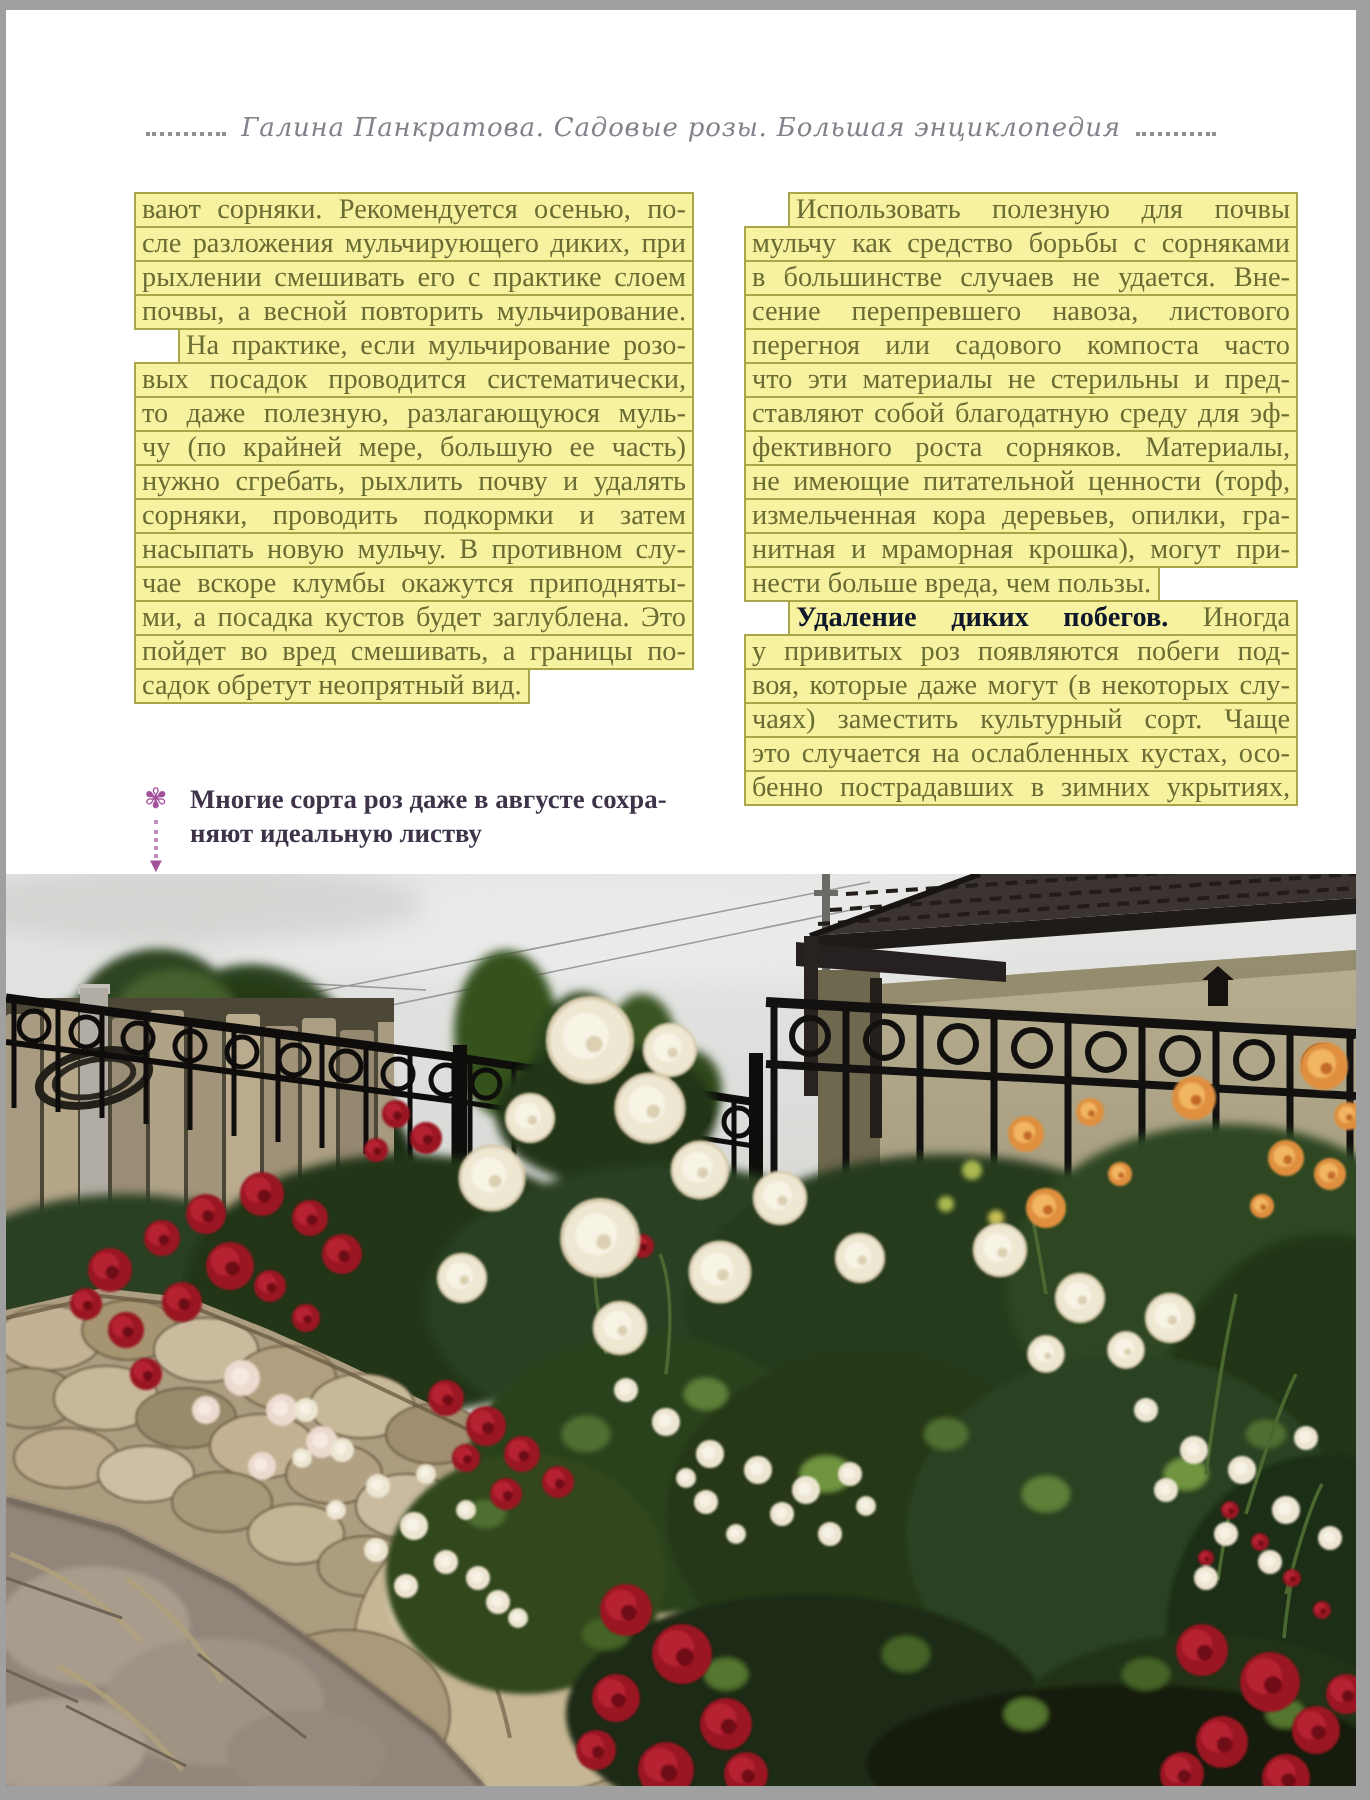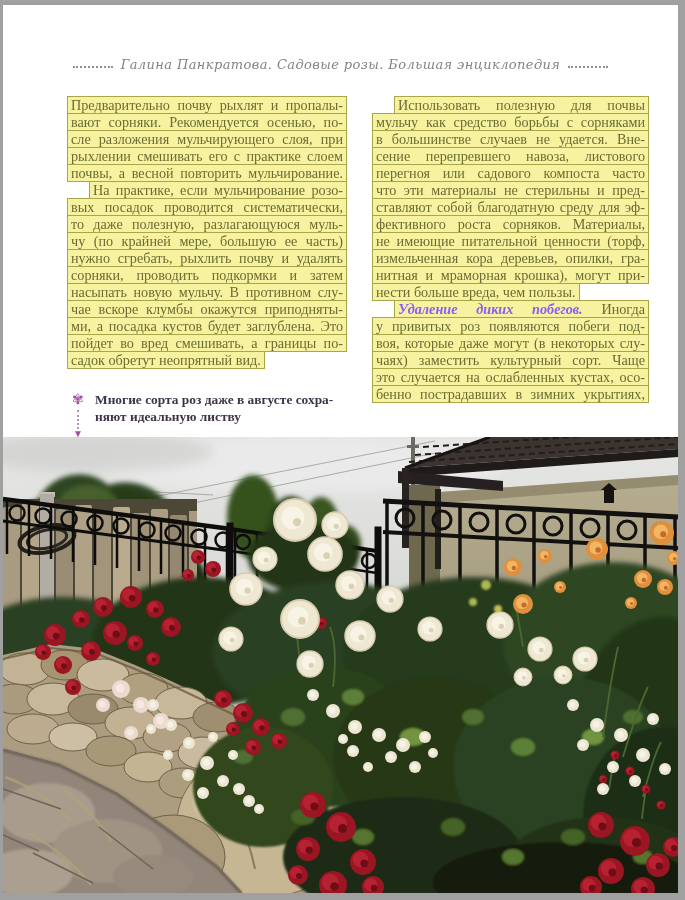--- a/index.html
+++ b/index.html
@@ -15,21 +15,21 @@
   
   .col{position:absolute;top:92px;}
   .col-left{left:64px;width:280px;}
   .col-right{left:353px;width:277px;margin-left:16px;}
   .line{box-sizing:border-box;background:var(--highlight-bg,#f6f2a0);
     border:1px solid var(--highlight-border,#a9a64a);margin-top:-1px;padding:0 3px;
     font-size:14.2px;line-height:16px;color:var(--text-olive,#6b6c33);
     text-align:justify;text-align-last:justify;overflow:visible;}
   .line.indent{margin-left:22px;}
   .line.nojust{text-align:left;text-align-last:left;width:fit-content;}
-  .lead{font-weight:bold;font-style:italic;color:#8b5cf6;}
+  .lead{font-weight:bold;color:#0f172a;}
 
   
   .caption{position:absolute;left:64px;top:386px;width:300px;}
   .cap-marker{position:absolute;left:5px;top:0;font-size:14px;color:var(--caption-accent,#a4519c);}
   .cap-text{margin-left:28px;font-weight:bold;font-size:13.4px;line-height:17px;color:#3e3348;}
   .cap-connector{position:absolute;left:10px;top:19px;height:19px;width:0;border-left:2px dotted #c08cba;}
   .cap-arrow{position:absolute;left:6px;top:37px;font-size:10px;color:var(--caption-accent,#a4519c);}
 
   
   .photo{position:absolute;left:0;top:432px;width:675px;height:456px;}
@@ -40,23 +40,22 @@
 
 <div class="page">
 
   <div class="hdr">
     <span class="dots"></span>
     <span class="hdr-title">Галина Панкратова. Садовые розы. Большая энциклопедия</span>
     <span class="dots"></span>
   </div>
 
   <div class="col col-left">
-      <div class="line">Предварительно почву рыхлят и пропалы-</div>
       <div class="line">вают сорняки. Рекомендуется осенью, по-</div>
-      <div class="line">сле разложения мульчирующего слоя, при</div>
+      <div class="line">сле разложения мульчирующего диких, при</div>
       <div class="line">рыхлении смешивать его с практике слоем</div>
       <div class="line">почвы, а весной повторить мульчирование.</div>
       <div class="line indent">На практике, если мульчирование розо-</div>
       <div class="line">вых посадок проводится систематически,</div>
       <div class="line">то даже полезную, разлагающуюся муль-</div>
       <div class="line">чу (по крайней мере, большую ее часть)</div>
       <div class="line">нужно сгребать, рыхлить почву и удалять</div>
       <div class="line">сорняки, проводить подкормки и затем</div>
       <div class="line">насыпать новую мульчу. В противном слу-</div>
       <div class="line">чае вскоре клумбы окажутся приподняты-</div>

